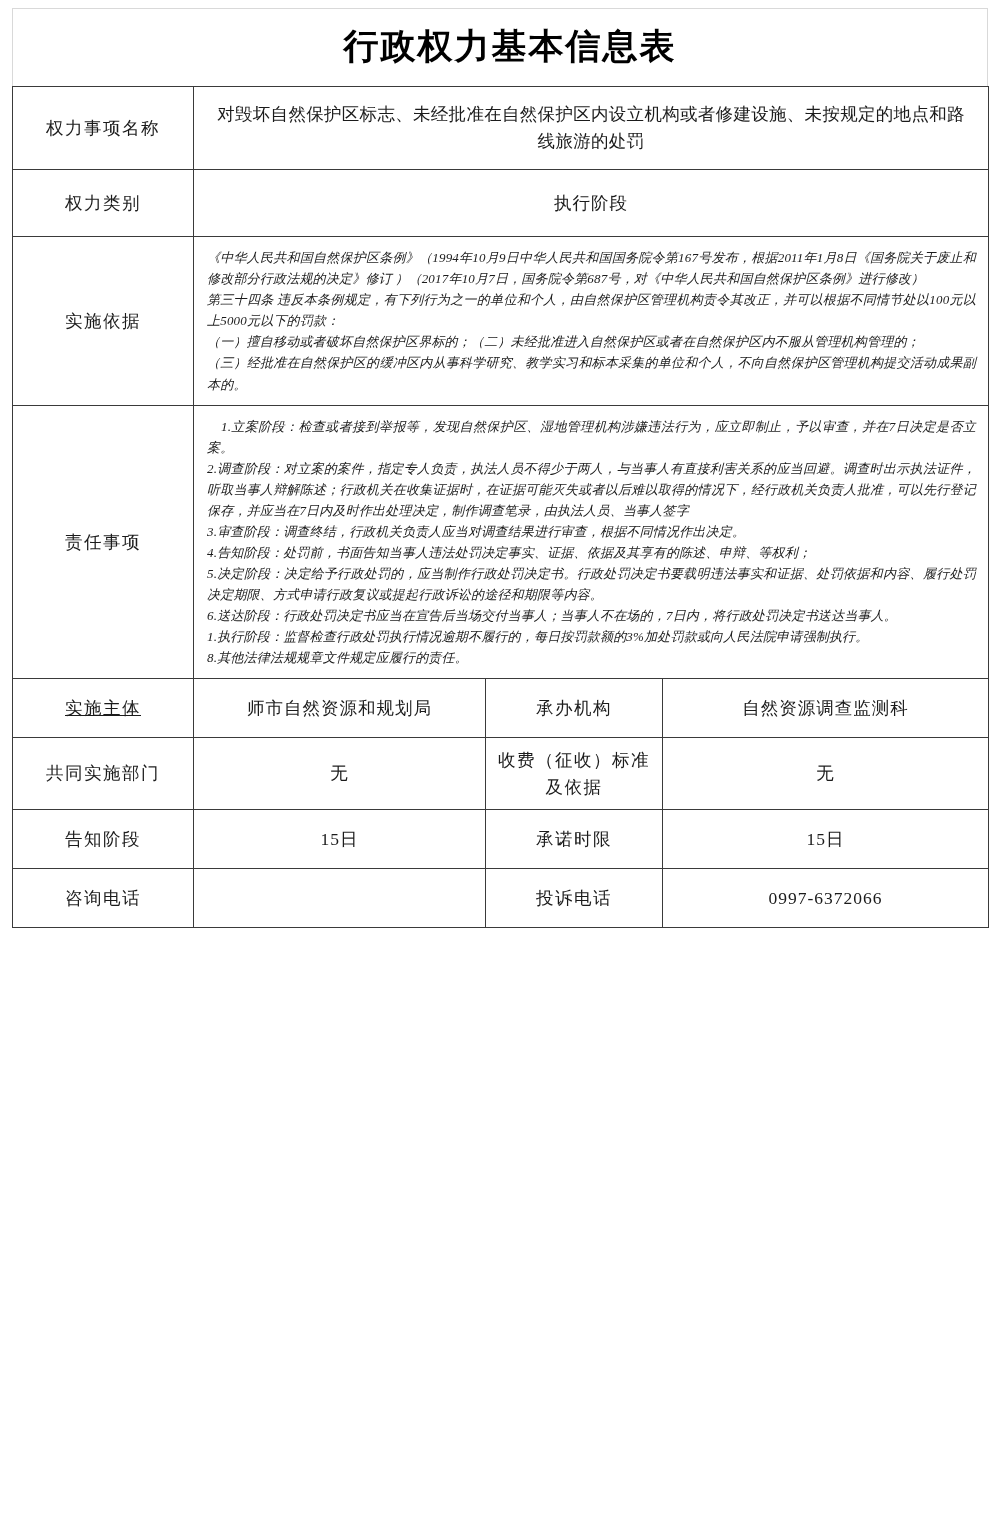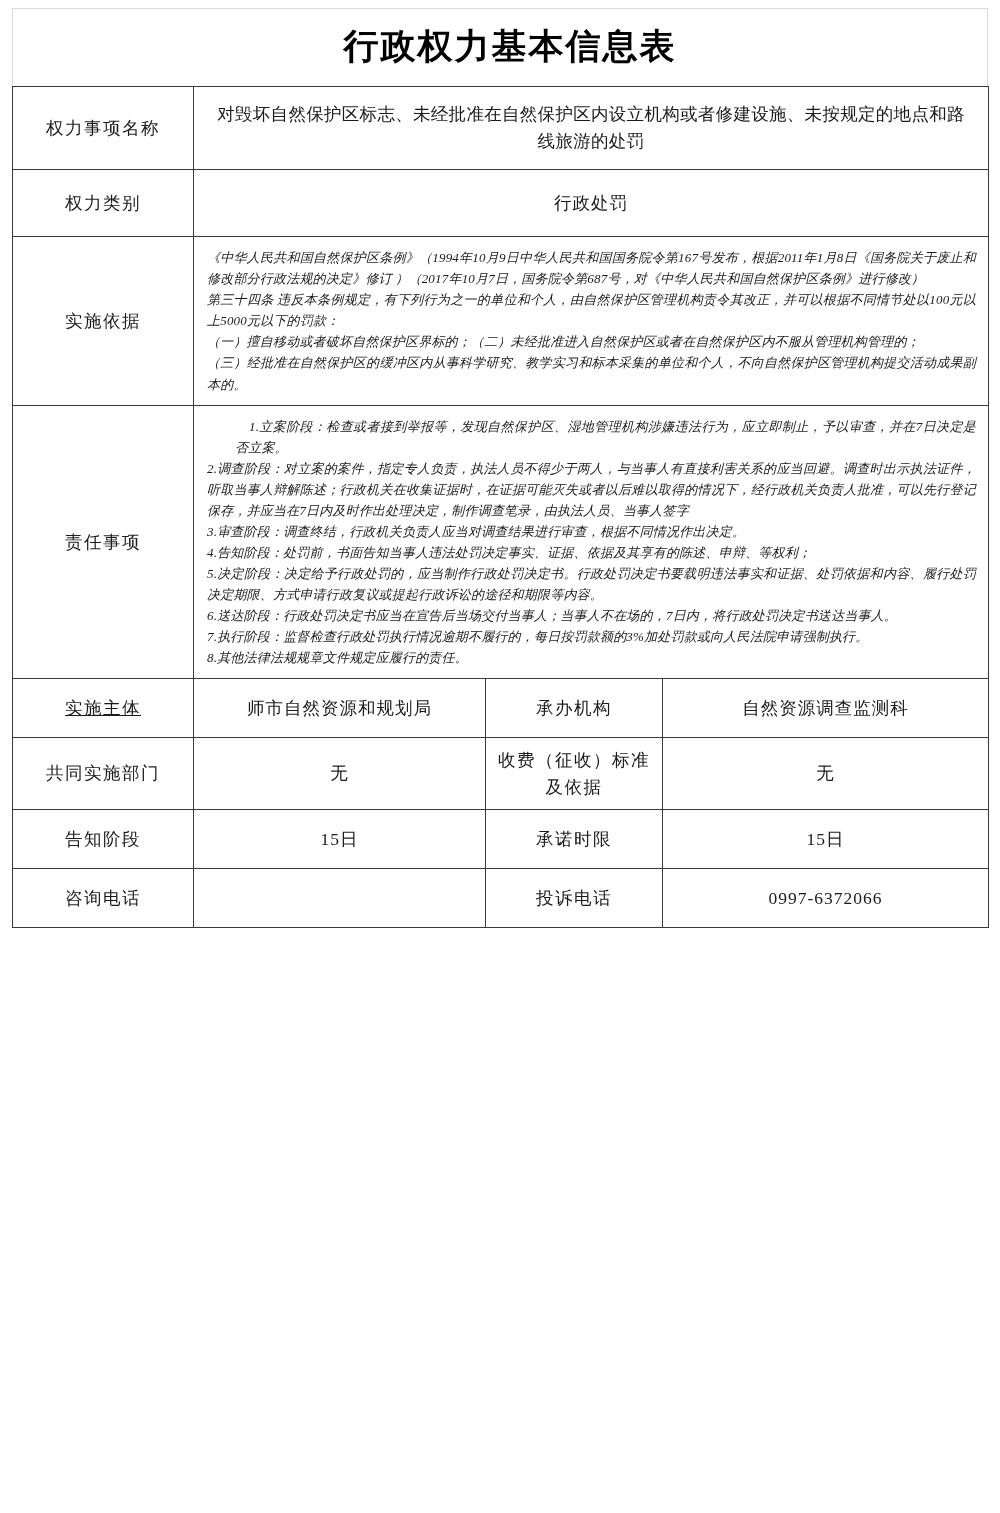--- a/index.html
+++ b/index.html
@@ -96,21 +96,20 @@
   .body-text p {
     margin: 0;
     text-align: justify;
     text-justify: inter-ideograph;
   }
   .body-text p.first-indent {
     text-indent: 0;
   }
   .body-text p.lead {
     text-indent: 14px;
-    margin-left: 28px;
   }
 
   
   .name-cell {
     text-align: center;
     line-height: 1.55;
     padding: 14px 18px;
     letter-spacing: 0.3px;
   }
 
@@ -147,21 +146,21 @@
         <td colspan="3">
           <div class="cell name-cell">对毁坏自然保护区标志、未经批准在自然保护区内设立机构或者修建设施、未按规定的地点和路线旅游的处罚</div>
         </td>
       </tr>
 
       <tr>
         <td>
           <div class="cell lbl" style="height:66px;display:flex;align-items:center;justify-content:center;">权力类别</div>
         </td>
         <td colspan="3">
-          <div class="cell val-center">行政处罚</div>
+          <div class="cell val-center">执行阶段</div>
         </td>
       </tr>
 
       <tr>
         <td>
           <div class="cell lbl">实施依据</div>
         </td>
         <td colspan="3">
           <div class="cell body-text">
             <p class="first-indent">《中华人民共和国自然保护区条例》（1994年10月9日中华人民共和国国务院令第167号发布，根据2011年1月8日《国务院关于废止和修改部分行政法规的决定》修订 ）（2017年10月7日，国务院令第687号，对《中华人民共和国自然保护区条例》进行修改）</p>
@@ -177,21 +176,21 @@
           <div class="cell lbl">责任事项</div>
         </td>
         <td colspan="3">
           <div class="cell body-text">
             <p class="lead">1.立案阶段：检查或者接到举报等，发现自然保护区、湿地管理机构涉嫌违法行为，应立即制止，予以审查，并在7日决定是否立案。</p>
             <p>2.调查阶段：对立案的案件，指定专人负责，执法人员不得少于两人，与当事人有直接利害关系的应当回避。调查时出示执法证件，听取当事人辩解陈述；行政机关在收集证据时，在证据可能灭失或者以后难以取得的情况下，经行政机关负责人批准，可以先行登记保存，并应当在7日内及时作出处理决定，制作调查笔录，由执法人员、当事人签字</p>
             <p>3.审查阶段：调查终结，行政机关负责人应当对调查结果进行审查，根据不同情况作出决定。</p>
             <p>4.告知阶段：处罚前，书面告知当事人违法处罚决定事实、证据、依据及其享有的陈述、申辩、等权利；</p>
             <p>5.决定阶段：决定给予行政处罚的，应当制作行政处罚决定书。行政处罚决定书要载明违法事实和证据、处罚依据和内容、履行处罚决定期限、方式申请行政复议或提起行政诉讼的途径和期限等内容。</p>
             <p>6.送达阶段：行政处罚决定书应当在宣告后当场交付当事人；当事人不在场的，7日内，将行政处罚决定书送达当事人。</p>
-            <p>7.执行阶段：监督检查行政处罚执行情况逾期不履行的，每日按罚款额的3%加处罚款或向人民法院申请强制执行。</p>
+            <p>1.执行阶段：监督检查行政处罚执行情况逾期不履行的，每日按罚款额的3%加处罚款或向人民法院申请强制执行。</p>
             <p>8.其他法律法规规章文件规定应履行的责任。</p>
           </div>
         </td>
       </tr>
 
       <tr>
         <td>
           <div class="cell lbl" style="height:58px;display:flex;align-items:center;justify-content:center;text-decoration:underline;">实施主体</div>
         </td>
         <td>

